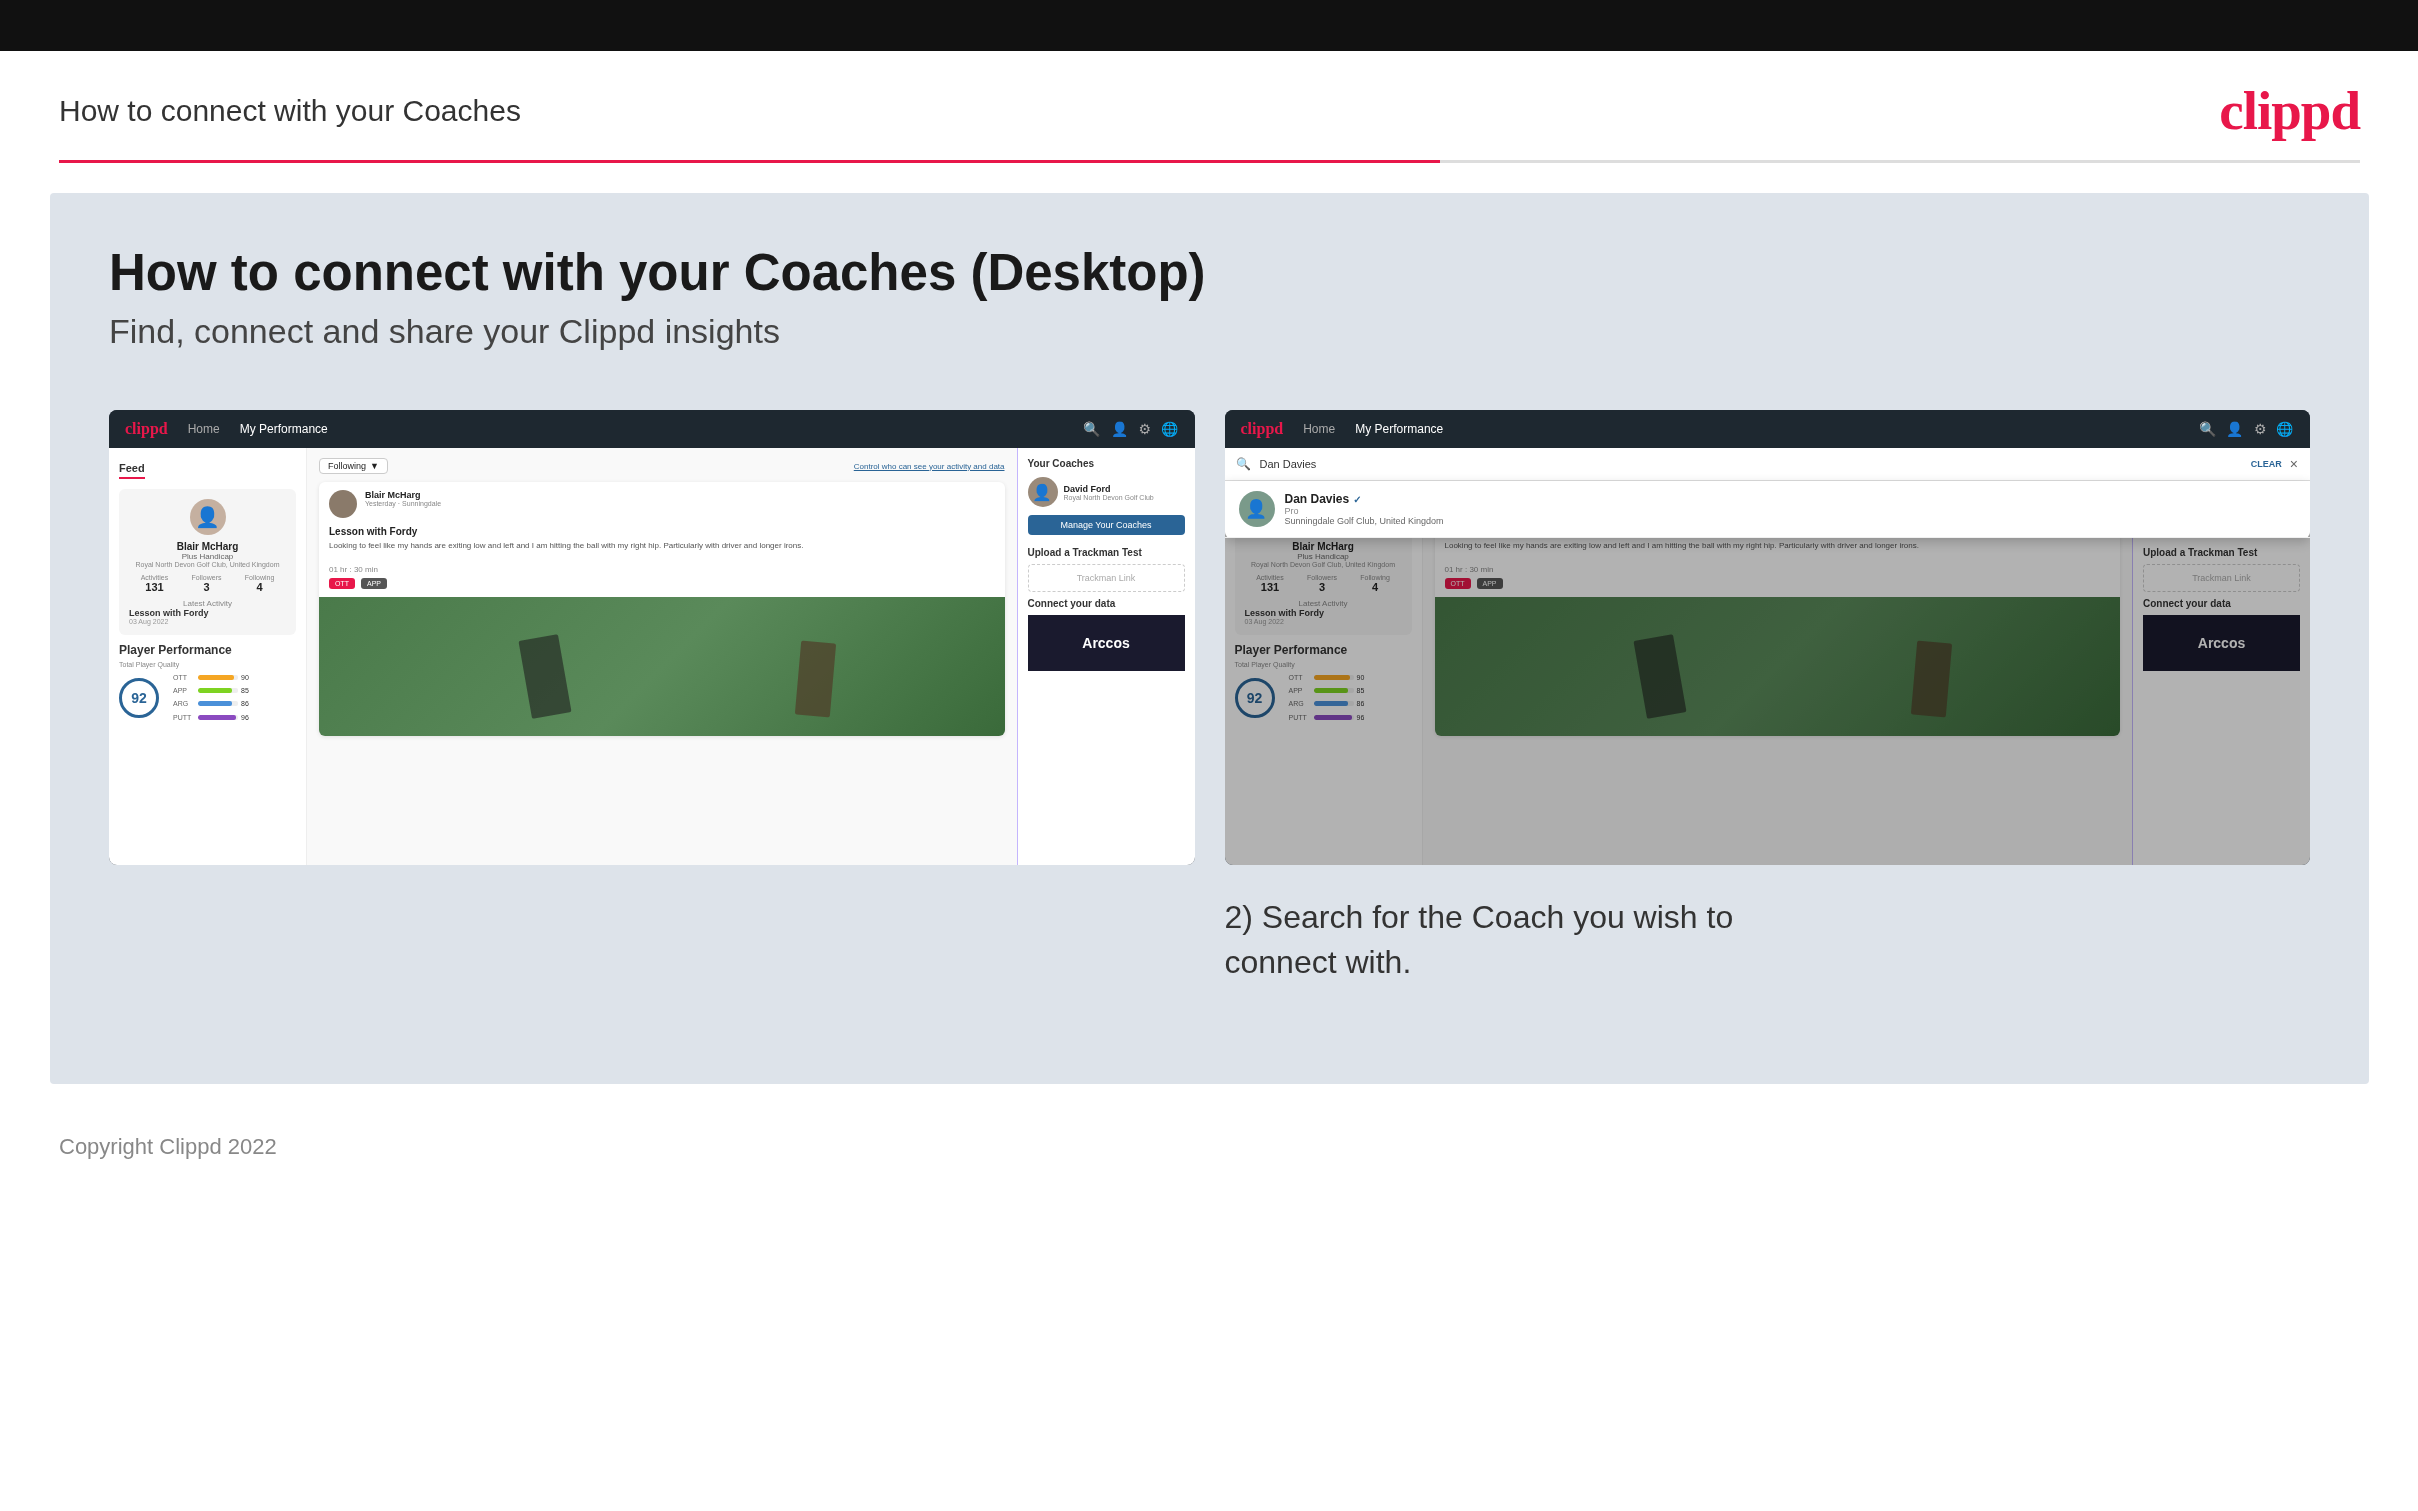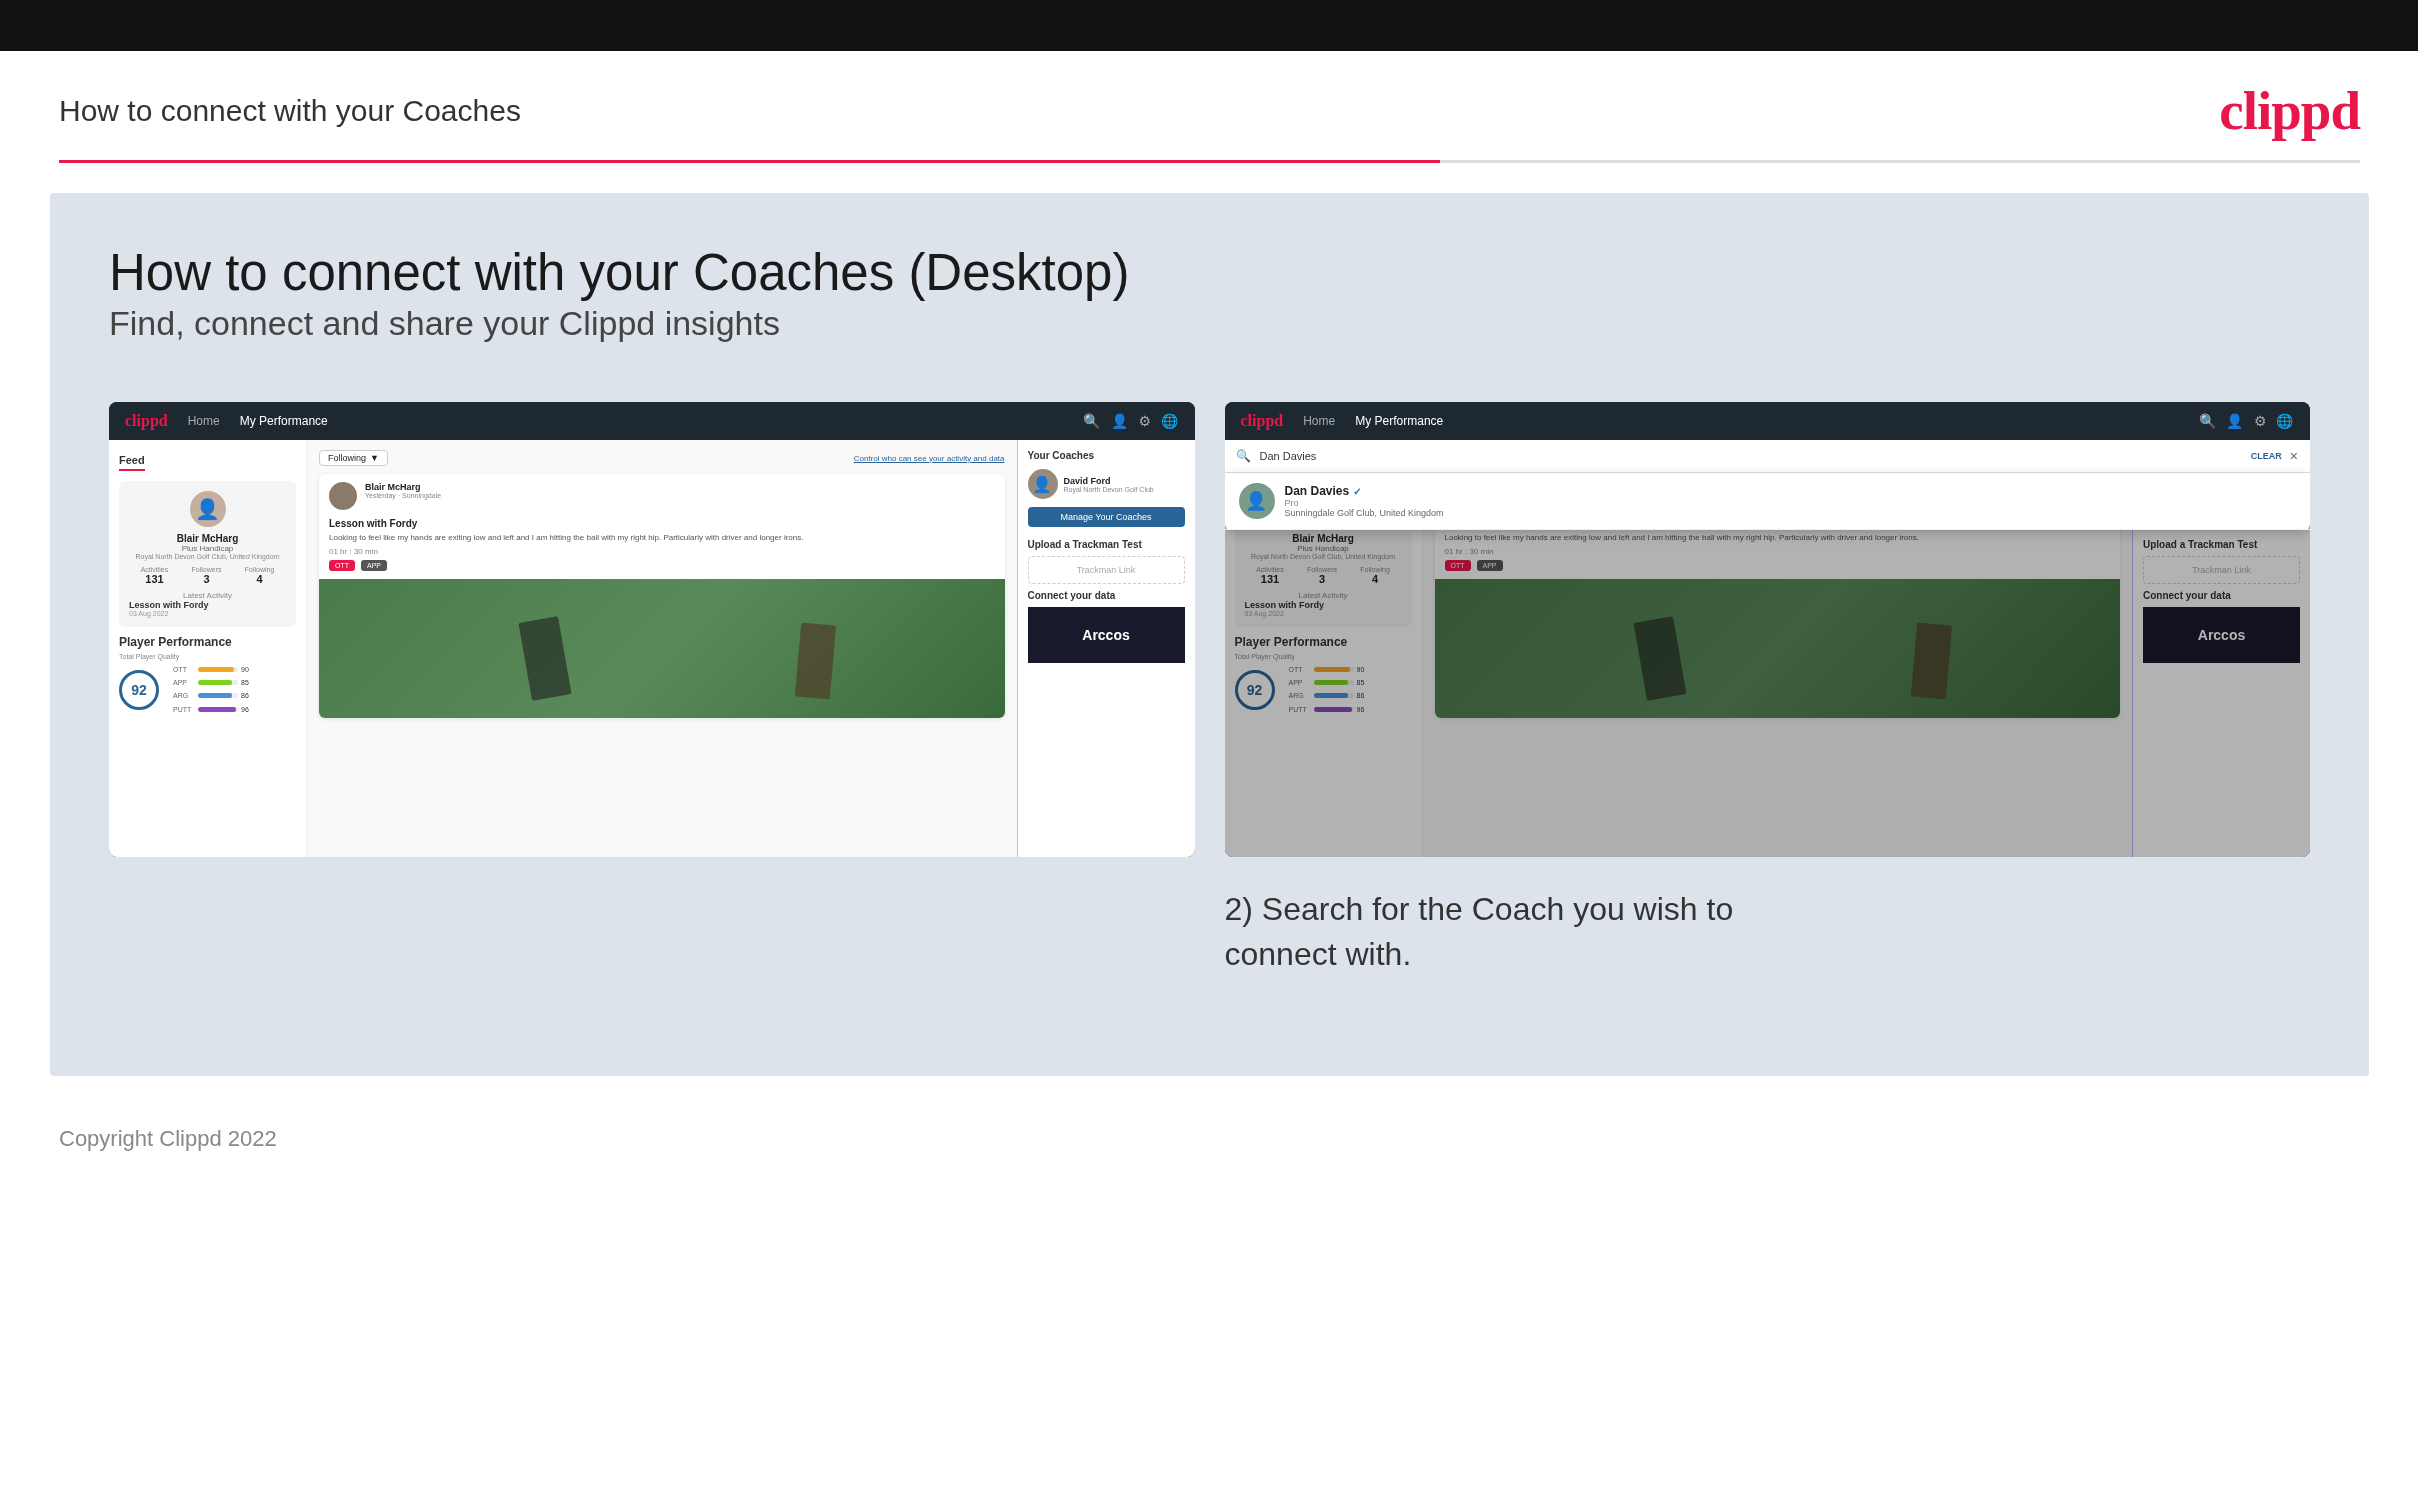--- a/index.html
+++ b/index.html
@@ -49,23 +49,23 @@
     
     .main-content {
       background: #dde3ea;
       margin: 30px 50px;
       padding: 50px 59px 59px 59px;
       border-radius: 4px;
     }
 
     .hero-title {
       font-size: 51px;
-      font-weight: 400;
+      font-weight: 700;
       color: #1a1a1a;
-      margin-bottom: 2px;
+      margin-bottom: 10px;
     }
     .hero-subtitle {
       font-size: 34px;
       font-weight: 400;
       color: #444;
       margin-bottom: 59px;
     }
 
     
     .screenshots-row {
@@ -347,21 +347,21 @@
     .lesson-title {
       font-size: 10px;
       font-weight: 700;
       color: #222;
       margin-bottom: 3px;
     }
     .lesson-desc {
       font-size: 8px;
       color: #555;
       line-height: 1.4;
-      margin-bottom: 4px;
+      margin-bottom: 14px;
     }
     .lesson-duration {
       font-size: 8px;
       color: #888;
     }
     .lesson-actions {
       display: flex;
       gap: 6px;
       margin-top: 4px;
     }

